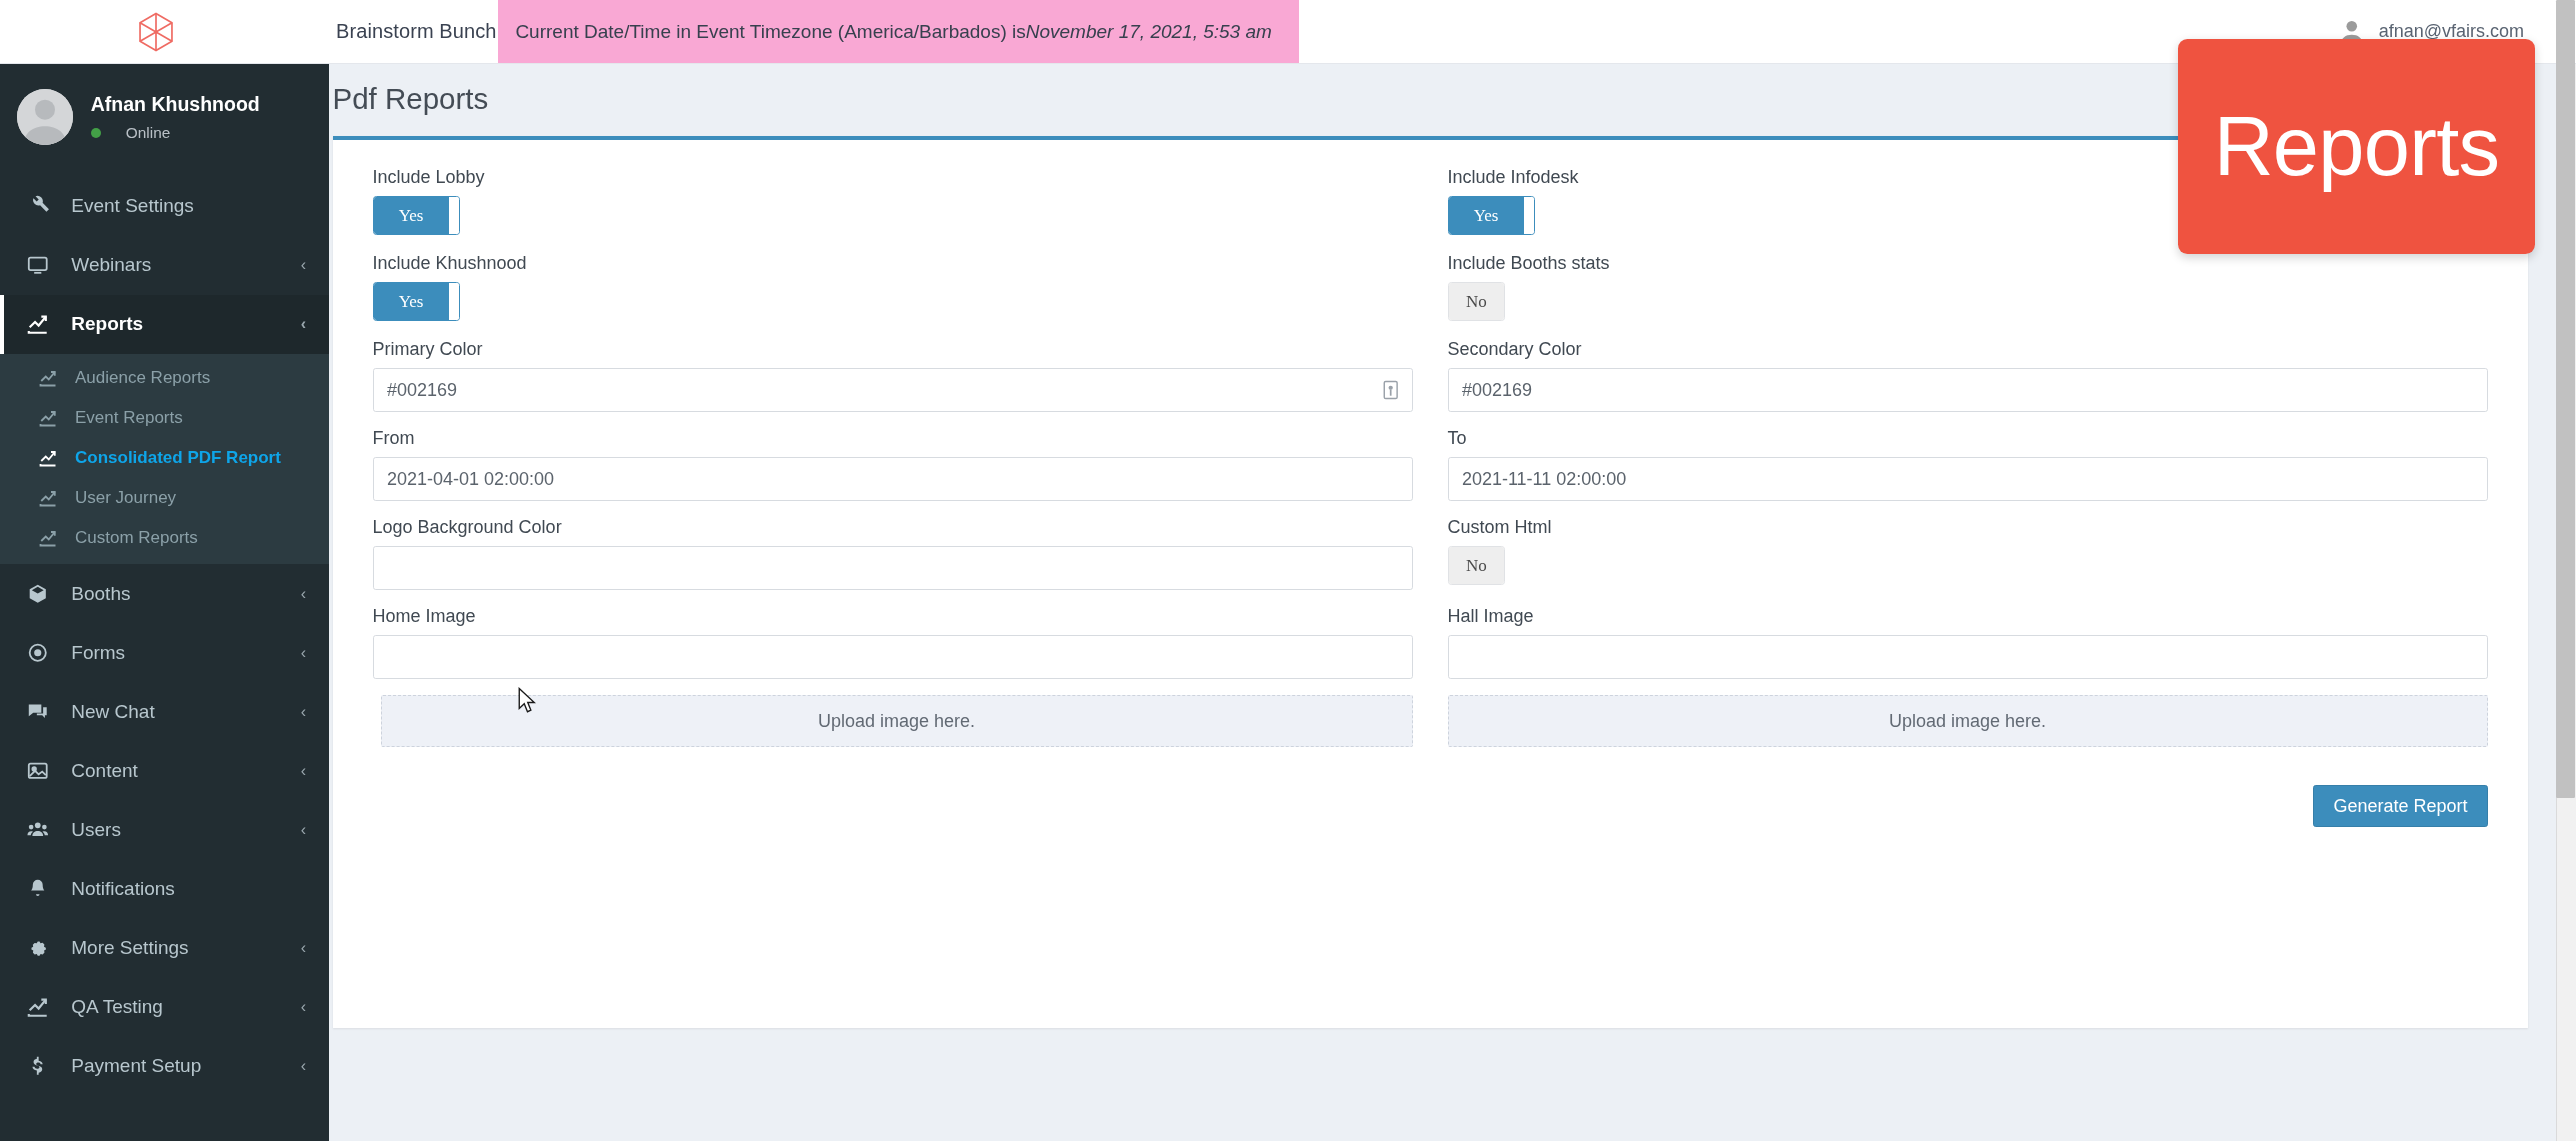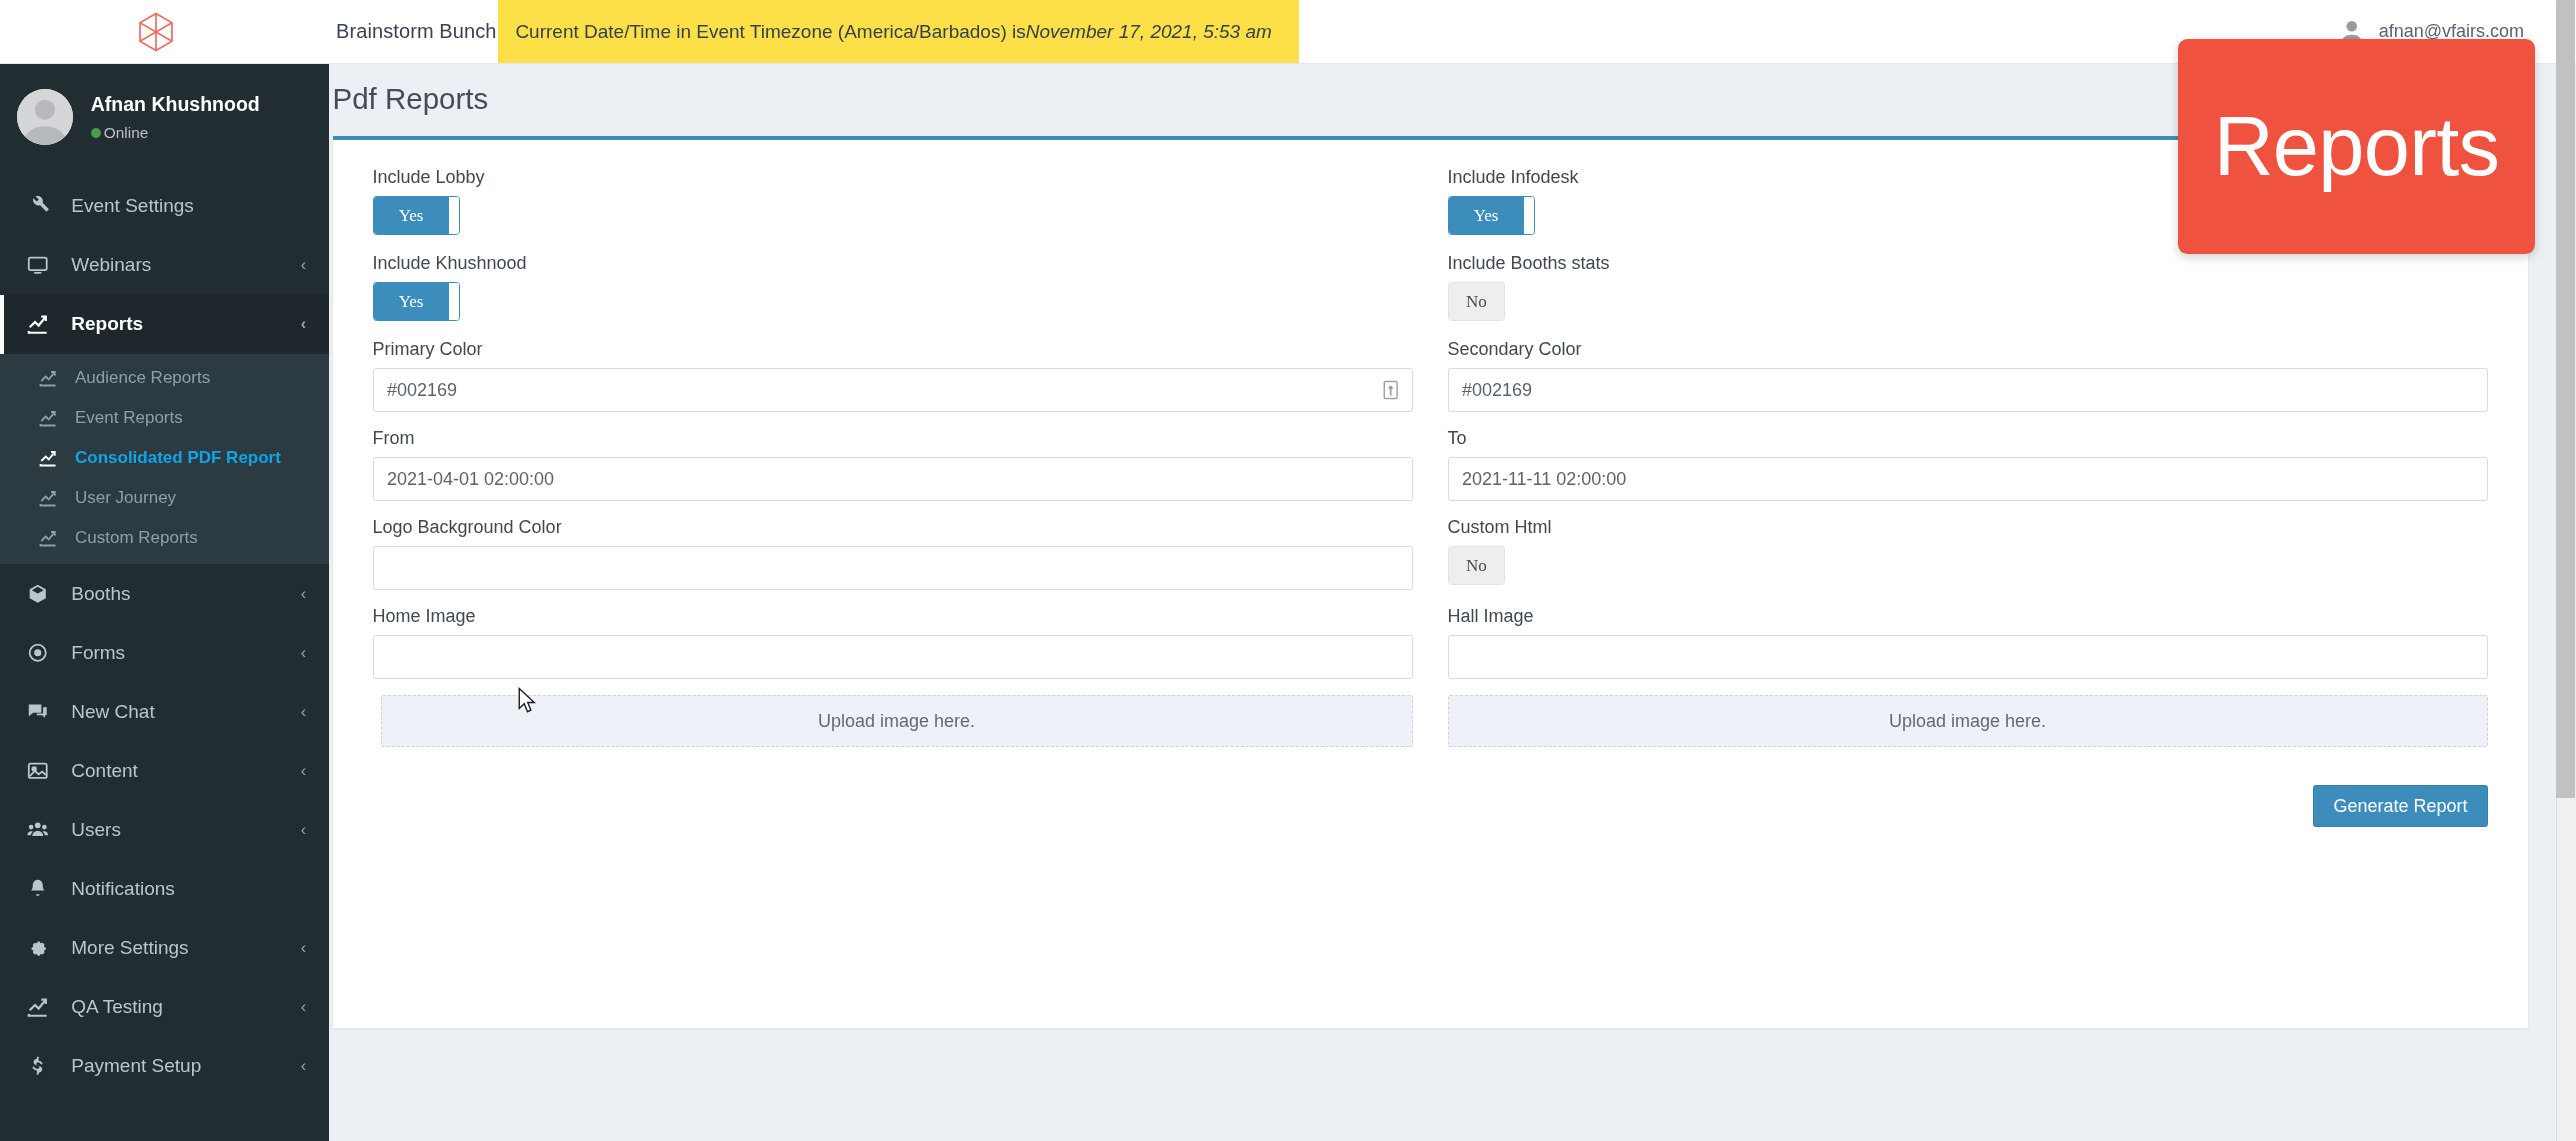--- a/index.html
+++ b/index.html
@@ -40,21 +40,21 @@
     font-size: 20px;
     color: #3a4251;
     letter-spacing: 0.1px;
   }
   .tz-banner {
     position: absolute;
     left: 498px; top: 0;
     height: 63px;
     padding: 0 27px 0 17.4px;
     display: flex; align-items: center;
-    background: #fde047;
+    background: #f9a8d4;
     font-size: 19px;
     color: #37404e;
     white-space: nowrap;
   }
   .tz-banner em { font-style: italic; }
 
   .user-zone {
     position: absolute;
     right: 52px; top: 0;
     height: 63px;
@@ -84,21 +84,21 @@
   }
   .profile-avatar {
     width: 56px; height: 56px;
     border-radius: 50%;
     background: #d4d6d8;
     overflow: hidden; flex: 0 0 auto;
     display: block;
   }
   .profile-text { display: flex; flex-direction: column; gap: 8px; }
   .profile-name { font-size: 19.5px; color: #ffffff; font-weight: bold; }
-  .profile-status { font-size: 15.4px; color: #b9c0c6; display: flex; align-items: center; gap: 3px; }
+  .profile-status { font-size: 15.4px; color: #b9c0c6; display: flex; align-items: center; gap: 25px; }
   .dot-online {
     width: 10px; height: 10px; border-radius: 50%;
     background: #43a047; display: inline-block;
   }
 
   .nav { padding-top: 6.7px; }
   .nav-item {
     height: 59px;
     display: flex; align-items: center;
     padding-left: 23px; padding-right: 23px;

